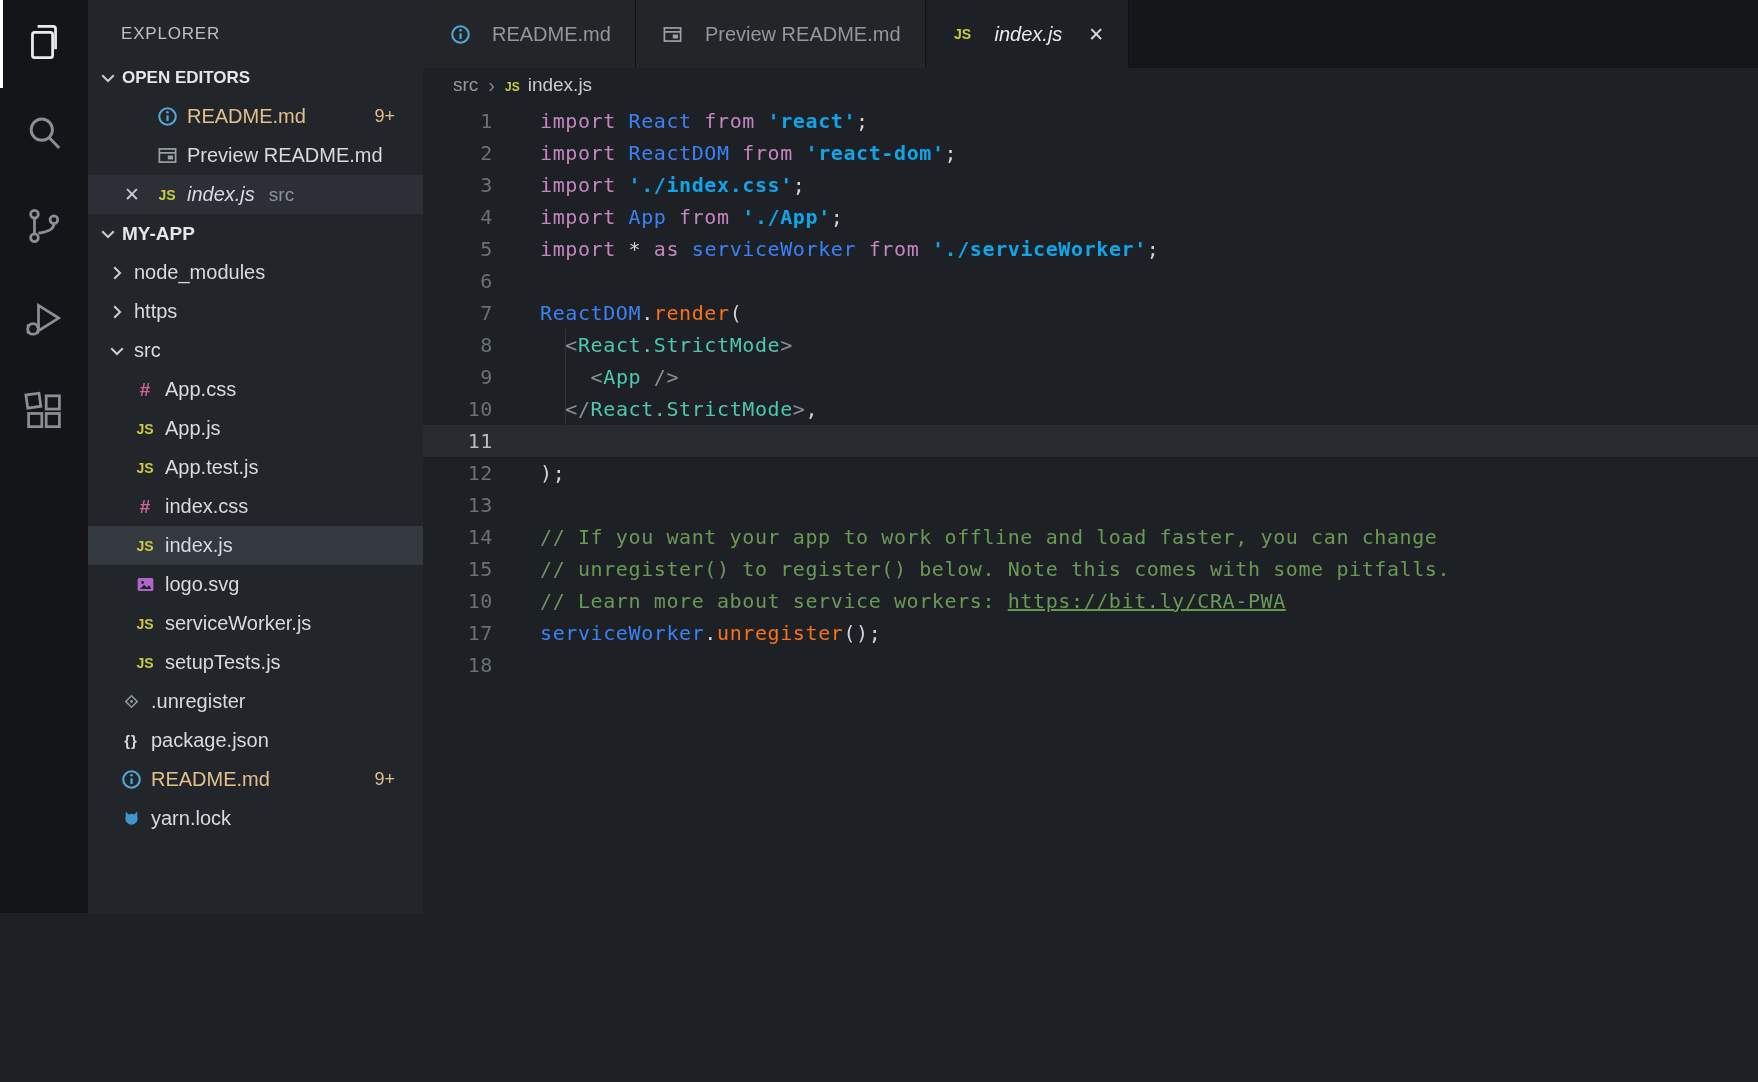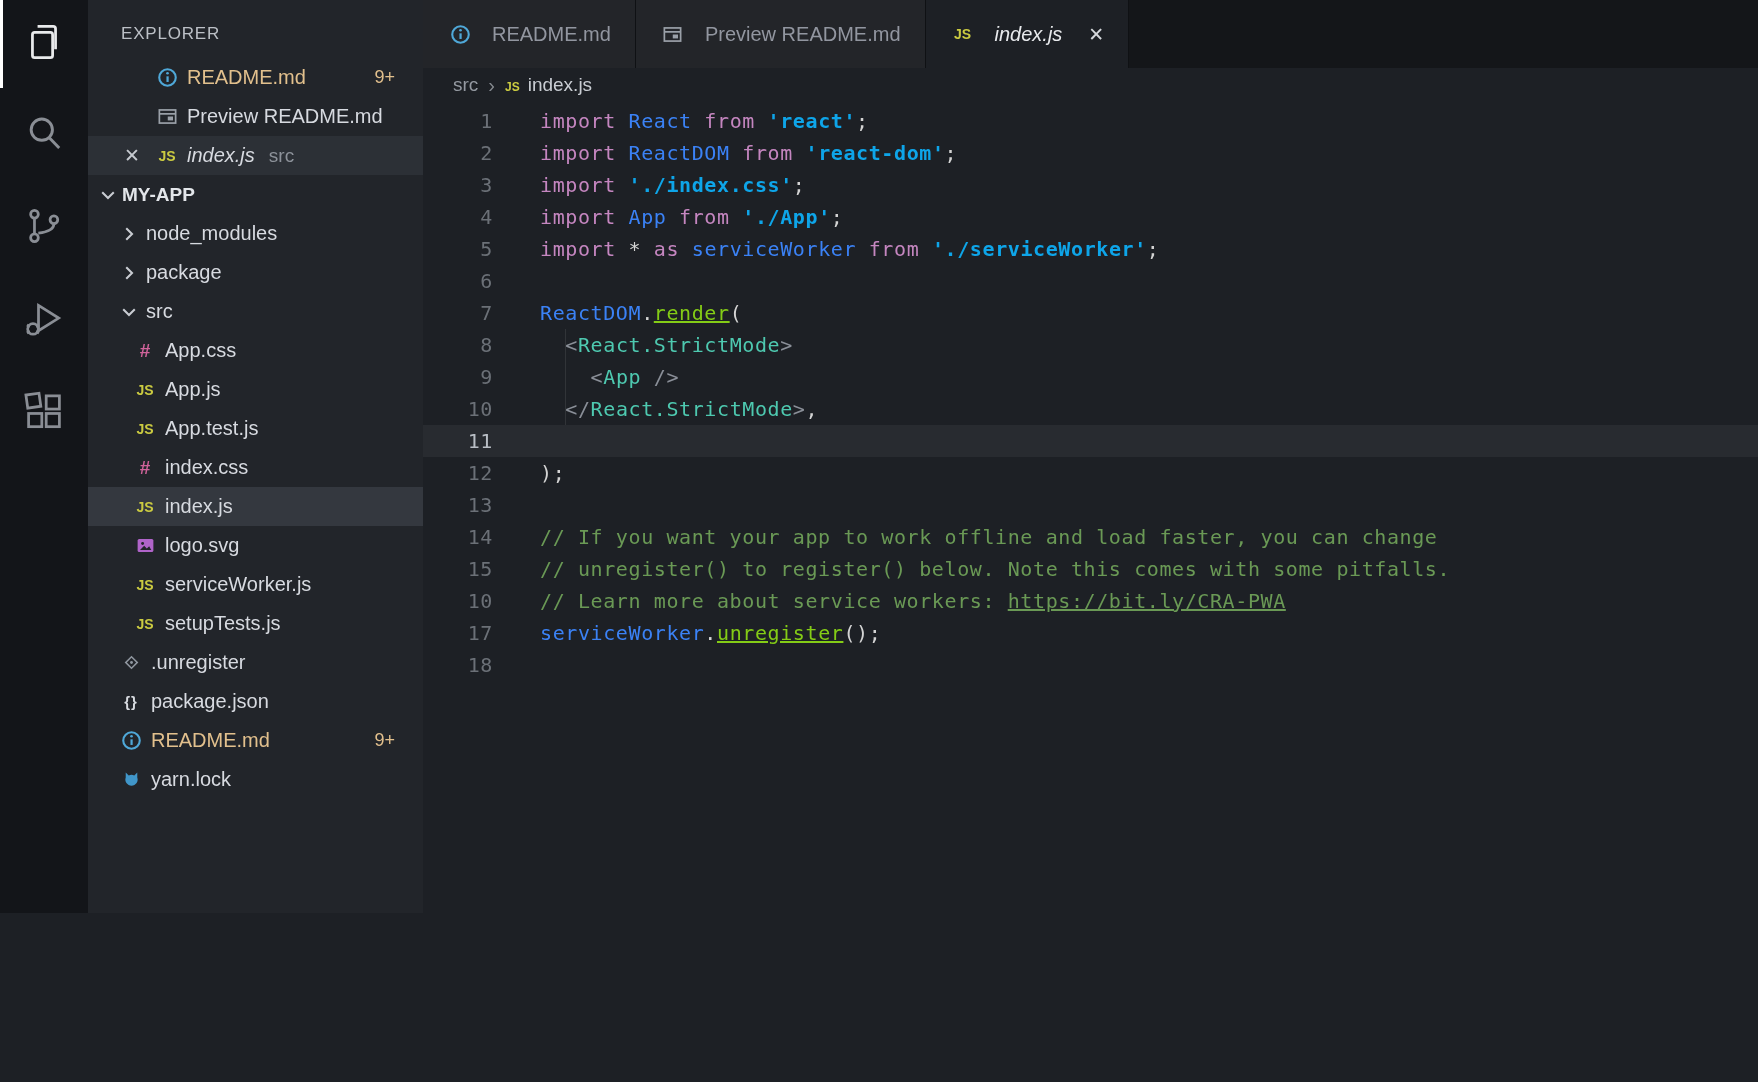--- a/index.html
+++ b/index.html
@@ -32,21 +32,21 @@
   .fi { font-weight:bold; font-style:normal; }
   .fi-js { color:#cbcb41; font-size:14px; letter-spacing:0; }
   .fi-css { color:#d0639a; font-size:19px; }
   .fi-json { color:#d8dbe0; font-size:15px; letter-spacing:1px; }
   .flabel { color:#d7dae0; }
   .flabel.mod { color:#e2c08d; }
   .flabel.italic { font-style:italic; }
   .fdetail { color:#8d929a; margin-left:14px; font-size:19px; }
   .badge { margin-left:auto; margin-right:28px; color:#e2c08d; font-size:18px; }
   .tree-row .chev { width:22px; height:22px; margin-right:6px; flex-shrink:0; }
-  .ind0f { padding-left:30px; }   
+  .ind0f { padding-left:18px; }   
   .ind0  { padding-left:30px; }   
   .ind1  { padding-left:44px; }   
 
   
   .editor-group { flex:1; display:flex; flex-direction:column; min-width:0; background:#1d2025; }
   .tab-bar { height:68px; background:#141619; display:flex; flex-shrink:0; }
   .tab { display:flex; align-items:center; padding:0 24px; gap:12px; background:#232529; border-right:1px solid #0f1114; color:#9296a0; font-size:20px; cursor:pointer; white-space:nowrap; }
   .tab.active { background:#1d2025; color:#e8eaed; }
   .tab .tlabel.italic { font-style:italic; }
   .tab .tclose { margin-left:14px; font-size:19px; color:#d5d8dc; cursor:pointer; }
@@ -61,21 +61,21 @@
   .code-line { display:flex; height:32px; line-height:32px; font-family:"DejaVu Sans Mono", monospace; font-size:20px; letter-spacing:0.6px; white-space:pre; }
   .code-line.current { background:rgba(255,255,255,0.05); }
   .ln { width:70px; flex-shrink:0; text-align:right; color:#6b7077; cursor:pointer; }
   .current .ln { color:#b9bec5; }
   .lt { padding-left:47px; position:relative; }
   .guide { position:absolute; left:72px; top:0; bottom:0; width:1px; background:rgba(255,255,255,0.09); }
   .tk-kw { color:#c586c0; }
   .tk-var { color:#3b82f6; }
   .tk-str { color:#0ea5e9;font-weight:bold; }
   .tk-pl { color:#d4d4d4; }
-  .tk-fn { color:#84cc16;text-decoration:underline; }
+  .tk-fn { color:#f97316; }
   .tk-cls { color:#4ec9b0; }
   .tk-ab { color:#8a8f98; }
   .tk-cm { color:#6a9955; }
   .tk-lnk { color:#6a9955; text-decoration:underline; cursor:pointer; }
   .tk-brk { color:#d4d4d4; outline:1px solid #7f848c; outline-offset:-1px; background:rgba(255,255,255,0.07); }
   .cursor { display:inline-block; width:2px; height:24px; background:#eceef0; vertical-align:middle; margin-left:1px; }
 </style>
 </head>
 <body>
 
@@ -115,20 +115,26 @@
             <rect x="13.2" y="12.8" width="7.2" height="7.2"></rect>
             <rect x="13.2" y="3.2" width="7.2" height="7.2"></rect>
             <rect x="2.6" y="2.2" width="7.2" height="7.2" transform="rotate(-8 6.2 5.8)"></rect>
           </svg></span>
       </div>
     </aside>
 
   <nav class="sidebar">
     <div class="sidebar-title">EXPLORER</div>
 
+    <div class="section-header oe">
+      <span class="chev"><svg viewBox="0 0 16 16" fill="none" stroke="#c9ccd2" stroke-width="1.5">
+            <path d="M3.8 6 L8 10.2 L12.2 6"></path>
+          </svg></span>
+      <span>OPEN EDITORS</span>
+    </div>
     <div id="open-editors">
         <div class="row oe-row">
           <span class="oe-slot"></span>
           <span class="ficon">
             <svg class="fsvg" viewBox="0 0 16 16">
               <circle cx="8" cy="8" r="6.3" fill="none" stroke="#4fa8d8" stroke-width="1.6"></circle>
               <rect x="7.2" y="7.1" width="1.7" height="4.3" fill="#4fa8d8"></rect>
               <circle cx="8" cy="4.8" r="1" fill="#4fa8d8"></circle>
             </svg>
           </span>
@@ -168,21 +174,21 @@
         <div class="row tree-row ind0f">
           <span class="chev"><svg viewBox="0 0 16 16" fill="none" stroke="#c9ccd2" stroke-width="1.5">
               <path d="M6 3.8 L10.2 8 L6 12.2"></path>
             </svg></span>
           <span class="flabel">node_modules</span>
         </div>
         <div class="row tree-row ind0f">
           <span class="chev"><svg viewBox="0 0 16 16" fill="none" stroke="#c9ccd2" stroke-width="1.5">
               <path d="M6 3.8 L10.2 8 L6 12.2"></path>
             </svg></span>
-          <span class="flabel">package</span>
+          <span class="flabel">https</span>
         </div>
         <div class="row tree-row ind0f">
           <span class="chev"><svg viewBox="0 0 16 16" fill="none" stroke="#c9ccd2" stroke-width="1.5">
               <path d="M3.8 6 L8 10.2 L12.2 6"></path>
             </svg></span>
           <span class="flabel">src</span>
         </div>
         <div class="row tree-row ind1">
           <span class="ficon">
             <span class="fi fi-css">#</span>

